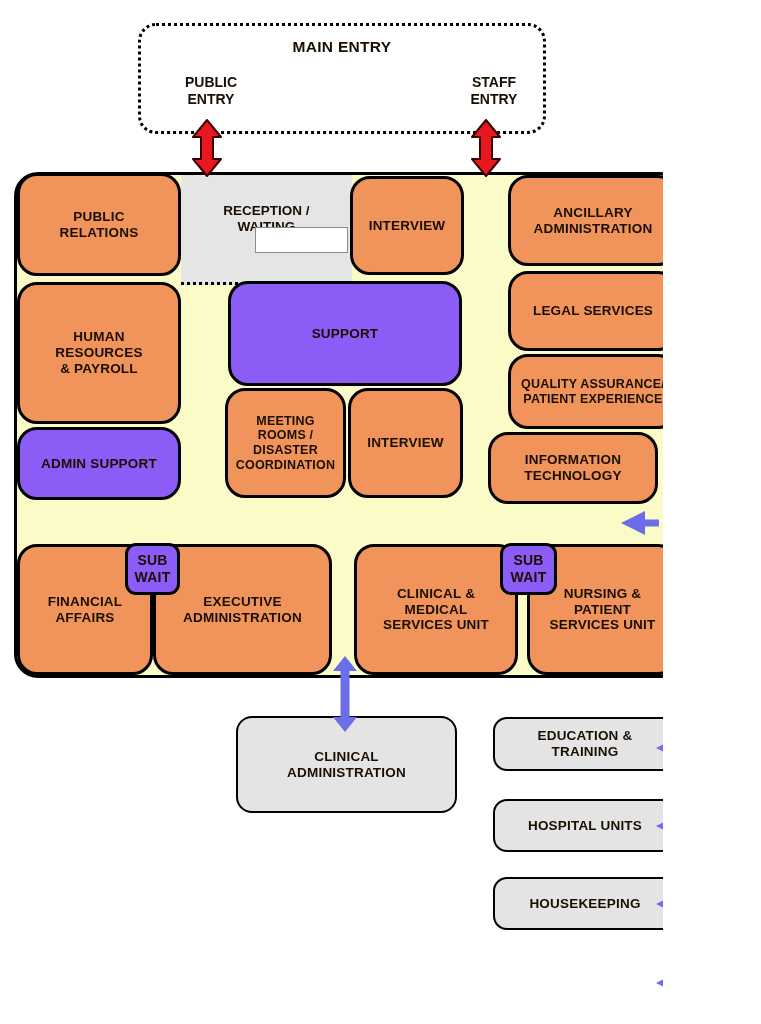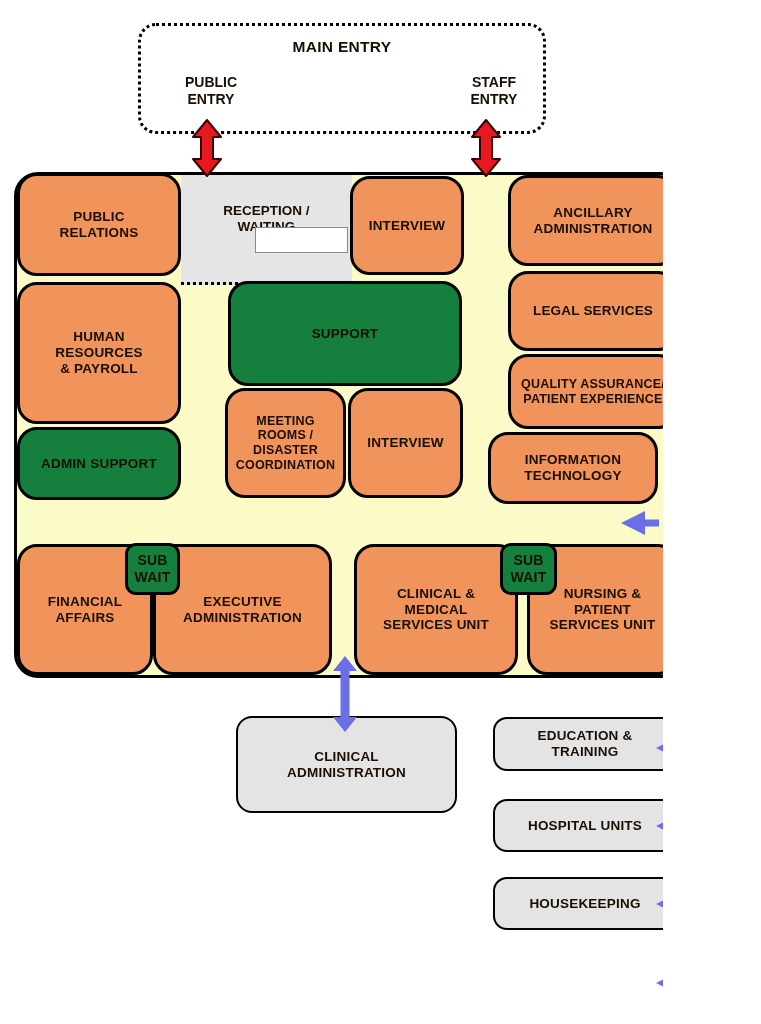--- a/index.html
+++ b/index.html
@@ -9,21 +9,21 @@
   }
   .box{
     position:absolute;box-sizing:border-box;
     border:3px solid #000;border-radius:20px;
     display:flex;align-items:center;justify-content:center;
     text-align:center;font-weight:bold;color:#1a0e00;
     font-size:13.5px;line-height:1.18;white-space:pre-line;
     letter-spacing:0.2px;padding:4px;z-index:3;
   }
   .orange{background:#F0945C;}
-  .lav{background:#15803d;}
+  .lav{background:#8b5cf6;}
   .gray{background:#E4E4E4;border-width:2.5px;border-radius:14px;z-index:2;}
   .small-font{font-size:12.5px;}
   .sub{border-radius:11px;font-size:14px;z-index:4;padding:2px;}
   .main-block{
     position:absolute;left:14px;top:172px;width:670px;height:506px;
     background:#FBFBC8;border:3px solid #000;border-radius:24px;
     box-sizing:border-box;z-index:1;
   }
   .entry-zone{
     position:absolute;left:138px;top:23px;width:408px;height:111px;

